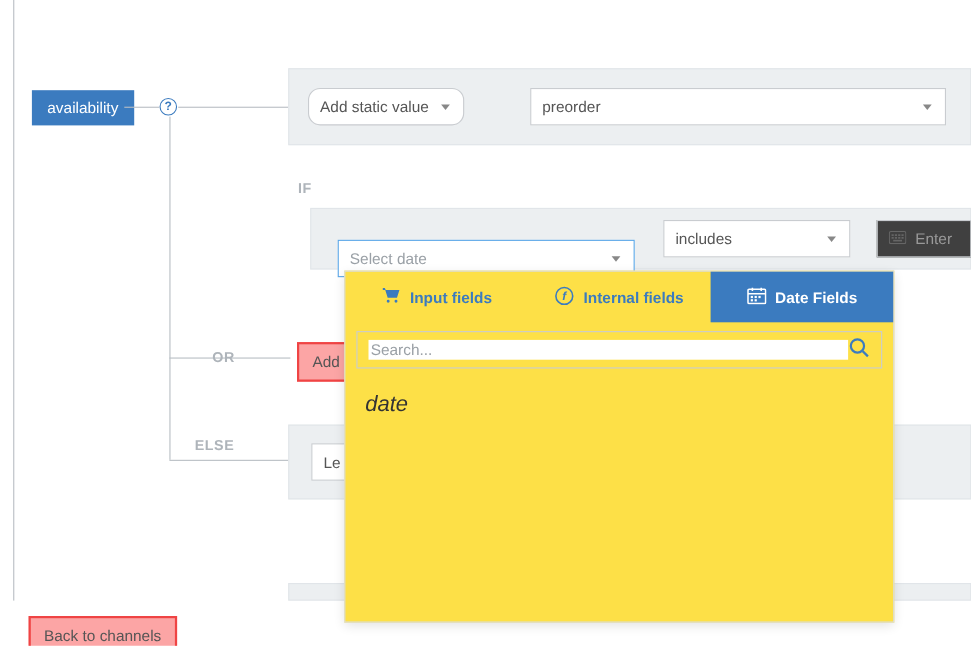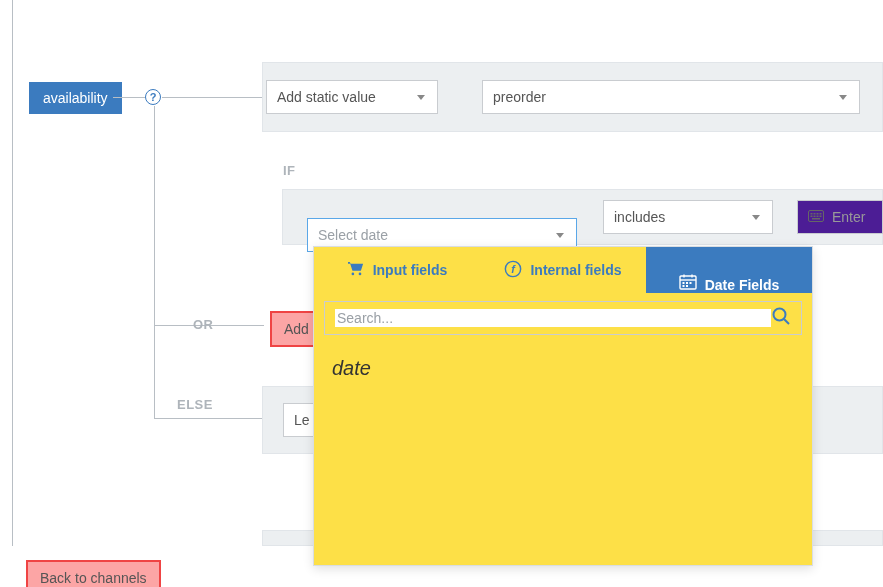--- a/index.html
+++ b/index.html
@@ -50,21 +50,21 @@
     position: absolute;
     right: 12px;
     width: 0; height: 0;
     border-left: 4px solid transparent;
     border-right: 4px solid transparent;
     border-top: 5px solid #888;
   }
 
   .text-input {
     position: absolute;
-    background: #4c1d95;
+    background: #404040;
     border: 1px solid #c9ccd0;
     height: 34px;
     display: flex;
     align-items: center;
     padding: 0 10px;
     font-size: 14px;
     color: #999;
   }
   .text-input .kb-icon { margin-right: 8px; color: #666; }
 
@@ -97,21 +97,21 @@
     flex: 1;
     display: flex;
     align-items: center;
     justify-content: center;
     gap: 8px;
     font-size: 14px;
     font-weight: bold;
     color: #3b7bbf;
     cursor: pointer;
   }
-  .tab.active { background: #3b7bbf; color: #fff; align-items: flex-end; }
+  .tab.active { background: #3b7bbf; color: #fff; }
   .tab svg { flex-shrink: 0; }
 
   .search-wrap { padding: 8px 10px 4px 10px; }
   .search-box {
     display: flex;
     align-items: center;
     border: 1px solid #c9ccd0;
     height: 34px;
     padding: 0 10px;
   }
@@ -144,30 +144,30 @@
 <div class="connector" style="left:113px; top:97px; width:32px; height:1px;"></div>
 <div class="connector" style="left:162px; top:97px; width:100px; height:1px;"></div>
 
 <div class="connector" style="left:154px; top:106px; width:1px; height:312px;"></div>
 
 <div class="connector" style="left:154px; top:325px; width:110px; height:1px;"></div>
 
 <div class="connector" style="left:154px; top:418px; width:110px; height:1px;"></div>
 
 <div class="gray-block" style="left:262px; top:62px; width:621px; height:70px;"></div>
-<div class="dd" style="left:266px; top:80px; width:172px;">
+<div class="dd" style="left:280px; top:80px; width:142px;border-radius:11px;">
   <span>Add static value</span>
   <span class="caret"></span>
 </div>
 <div class="dd" style="left:482px; top:80px; width:378px;">
   <span>preorder</span>
   <span class="caret"></span>
 </div>
 
-<div class="label-gray" style="left:283px; top:163px;text-align:center;">IF</div>
+<div class="label-gray" style="left:271px; top:163px;text-align:center;">IF</div>
 
 <div class="gray-block" style="left:282px; top:189px; width:601px; height:56px;"></div>
 <div class="dd active" style="left:307px; top:200px; width:270px;">
   <span style="color:#9aa0a6;">Select date</span>
   <span class="caret"></span>
 </div>
 <div class="dd" style="left:603px; top:200px; width:170px;">
   <span>includes</span>
   <span class="caret"></span>
 </div>

